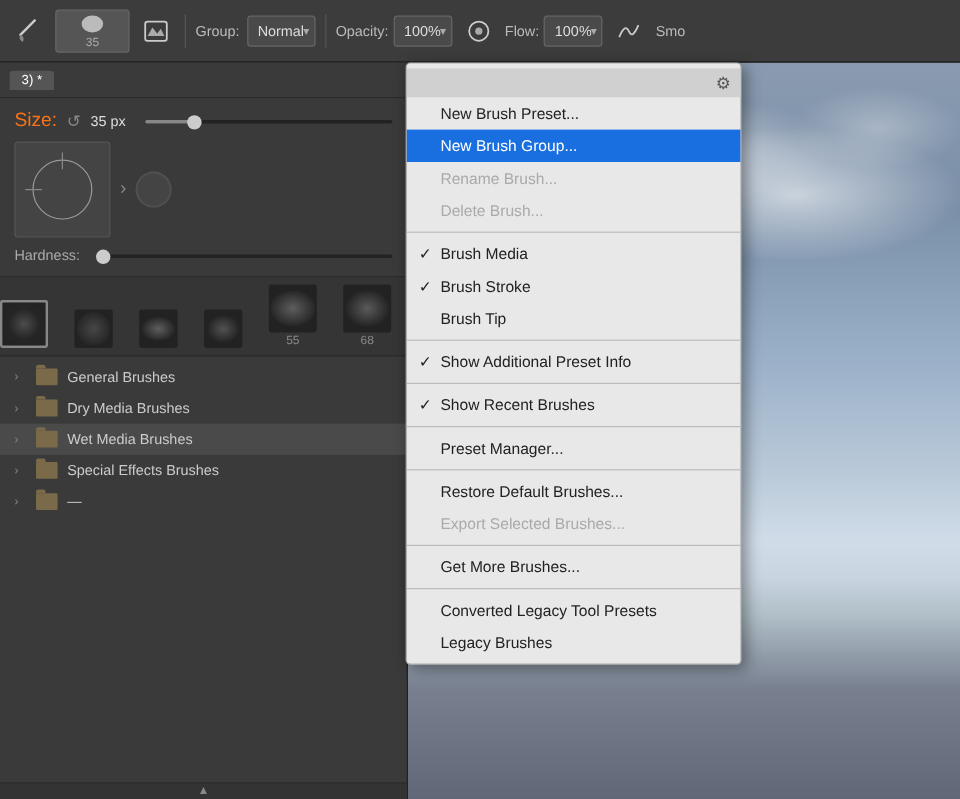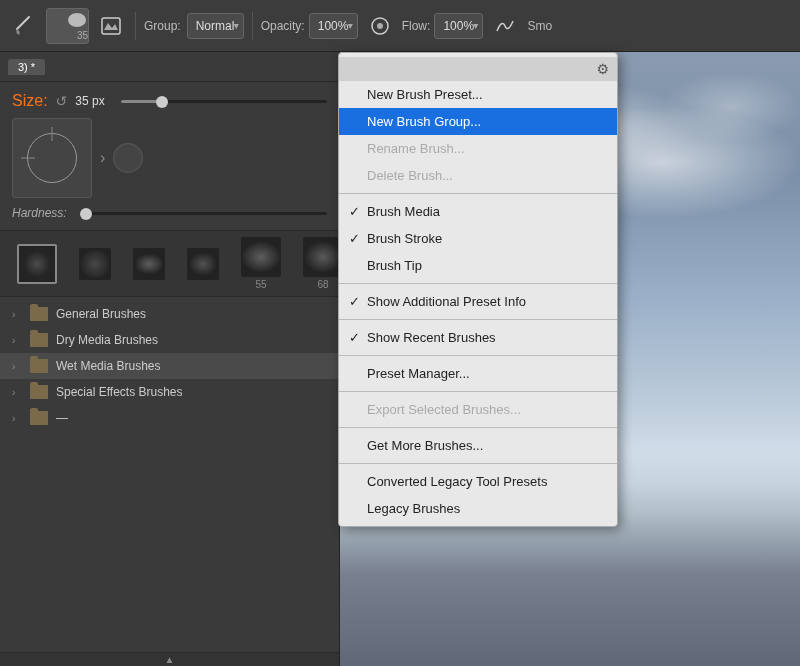--- a/index.html
+++ b/index.html
@@ -28,28 +28,28 @@
       width: 32px;
       height: 32px;
       display: flex;
       align-items: center;
       justify-content: center;
       color: #ccc;
       font-size: 18px;
       cursor: pointer;
     }
     .tool-icon-box {
-      width: 43px;
+      width: 62px;
       height: 36px;
       background: #555;
       border: 1px solid #666;
       border-radius: 3px;
       display: flex;
       flex-direction: column;
-      align-items: flex-end;
+      align-items: center;
       justify-content: center;
       color: #ccc;
       font-size: 10px;
       cursor: pointer;
       gap: 1px;
     }
     .toolbar-separator {
       width: 1px;
       height: 28px;
       background: #555;
@@ -207,28 +207,27 @@
     }
     .hardness-row {
       display: flex;
       align-items: center;
       gap: 8px;
     }
     .hardness-label {
       color: #aaa;
       font-size: 12px;
       min-width: 60px;
-      font-style: italic;
     }
 
     
     .brush-presets-strip {
       display: flex;
-      align-items: center;
-      padding: 6px 17px;
+      align-items: flex-end;
+      padding: 6px 0;
       background: #353535;
       border-bottom: 1px solid #2a2a2a;
       gap: 22px;
     }
     .preset-brush {
       display: flex;
       flex-direction: column;
       align-items: center;
       gap: 2px;
     }
@@ -659,20 +658,23 @@
   </div>
 
   <div class="menu-divider"></div>
 
   <div class="menu-item">
     <span>Preset Manager...</span>
   </div>
 
   <div class="menu-divider"></div>
 
+  <div class="menu-item">
+    <span>Restore Default Brushes...</span>
+  </div>
   <div class="menu-item disabled">
     <span>Export Selected Brushes...</span>
   </div>
 
   <div class="menu-divider"></div>
 
   <div class="menu-item">
     <span>Get More Brushes...</span>
   </div>
 

